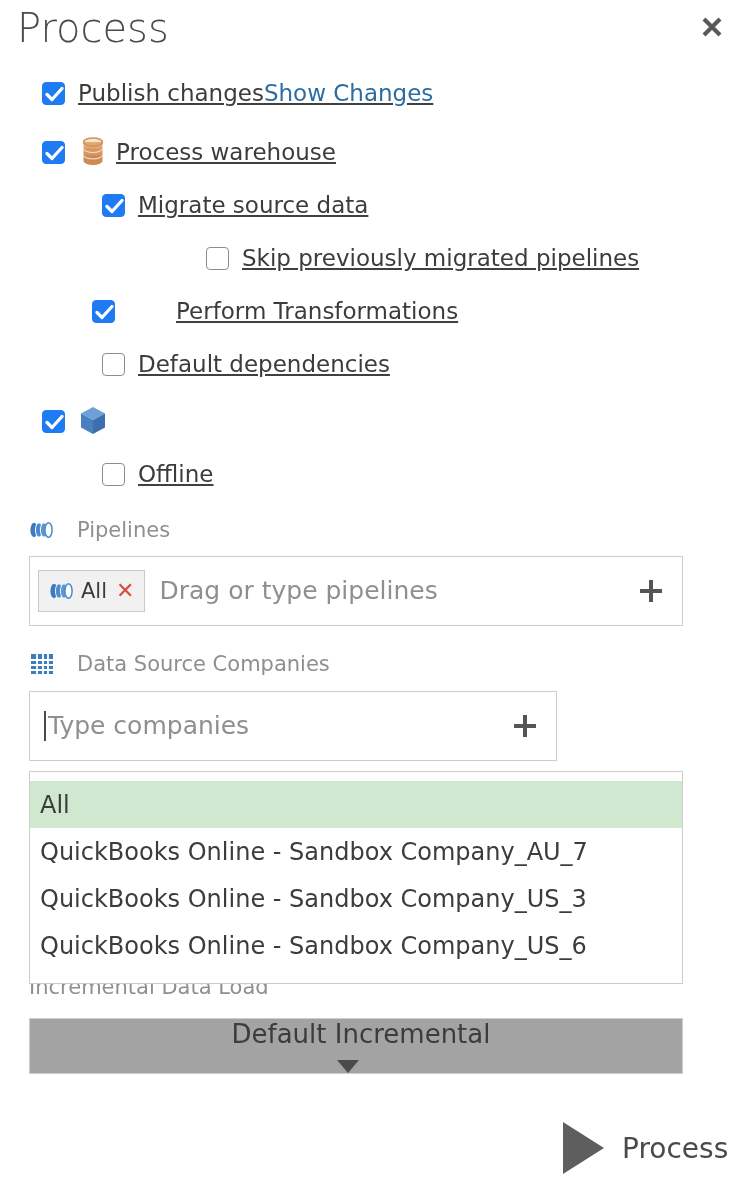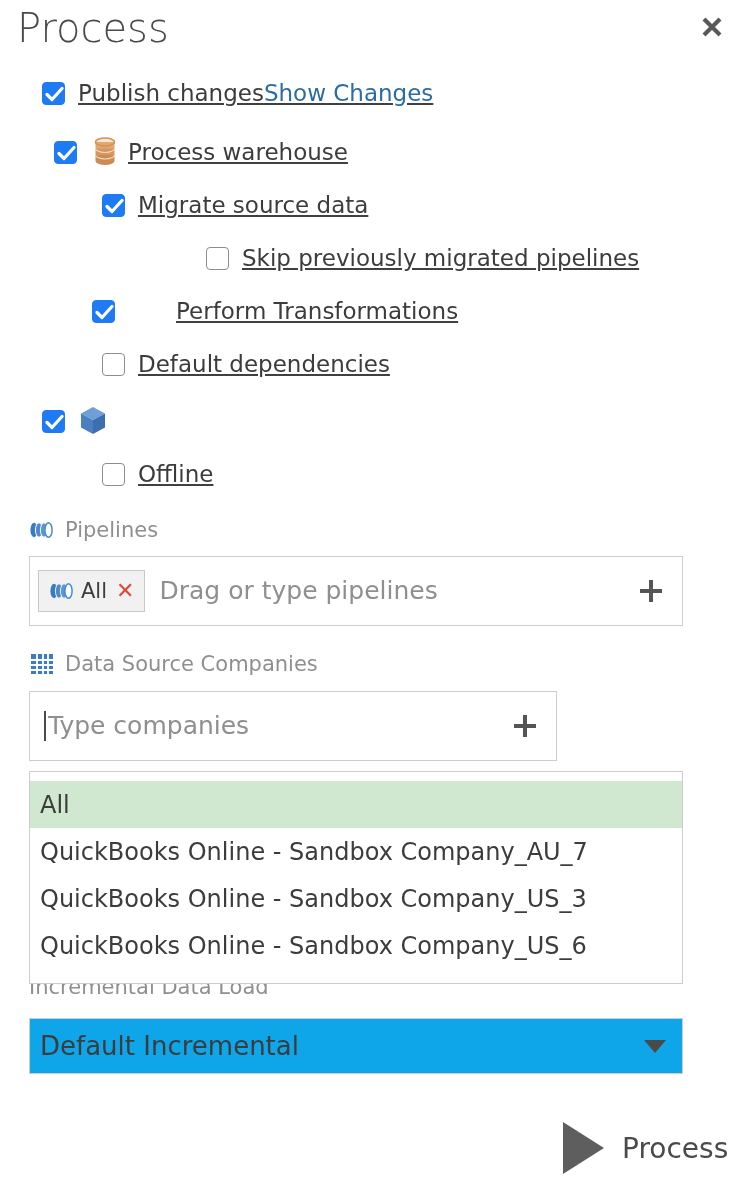--- a/index.html
+++ b/index.html
@@ -102,20 +102,21 @@
   }
 
   
   .field-label {
     position: absolute;
     display: flex;
     align-items: center;
     font-size: 21px;
     color: #8f8f8f;
     white-space: nowrap;
+    gap: 12px;
   }
   .field-label .lbl-icon {
     width: 26px;
     height: 22px;
     margin-right: 10px;
     display: flex;
     align-items: center;
     justify-content: center;
     flex: 0 0 auto;
   }
@@ -207,24 +208,25 @@
     cursor: pointer;
     box-sizing: border-box;
   }
   .suggest-item.sel { background: #cfe8cf; }
 
   
   .select-box {
     position: absolute;
     box-sizing: border-box;
     border: 1px solid #cdcdcd;
-    background: #0ea5e9;
-    display: flex;
-    align-items: center;
-    cursor: pointer;
+    background: #a3a3a3;
+    display: flex;
+    align-items: center;
+    cursor: pointer;
+    flex-direction: column;
   }
   .select-value {
     font-size: 26px;
     color: #3c3c3c;
     margin-left: 10px;
     flex: 1 1 auto;
   }
   .select-arrow {
     margin-right: 16px;
     width: 0; height: 0;
@@ -270,21 +272,21 @@
 <div class="opt-row" style="left:42px; top:78px;">
   <div class="cb on">
     <svg width="19" height="17" viewBox="0 0 19 17">
       <path d="M2 8.5 L7 13.5 L17 2.5" stroke="#ffffff" stroke-width="3.2" fill="none" stroke-linecap="round" stroke-linejoin="round"></path>
     </svg>
   </div>
   <span class="opt-label">Publish changes</span>
   <span class="link-text">Show Changes</span>
 </div>
 
-<div class="opt-row" style="left:54px; top:137px;text-align:right;">
+<div class="opt-row" style="left:42px; top:137px;text-align:right;">
   <div class="cb on">
     <svg width="19" height="17" viewBox="0 0 19 17">
       <path d="M2 8.5 L7 13.5 L17 2.5" stroke="#ffffff" stroke-width="3.2" fill="none" stroke-linecap="round" stroke-linejoin="round"></path>
     </svg>
   </div>
   <span class="row-icon">
     <svg width="26" height="30" viewBox="0 0 26 30">
       <ellipse cx="13" cy="5" rx="9.5" ry="4" fill="#f3e4d6" stroke="#d79055" stroke-width="1.6"></ellipse>
       <path d="M3.5 5 v6 a9.5 4 0 0 0 19 0 v-6" fill="#e2a873"></path>
       <path d="M3.5 11.5 v6 a9.5 4 0 0 0 19 0 v-6" fill="#d8955c"></path>

